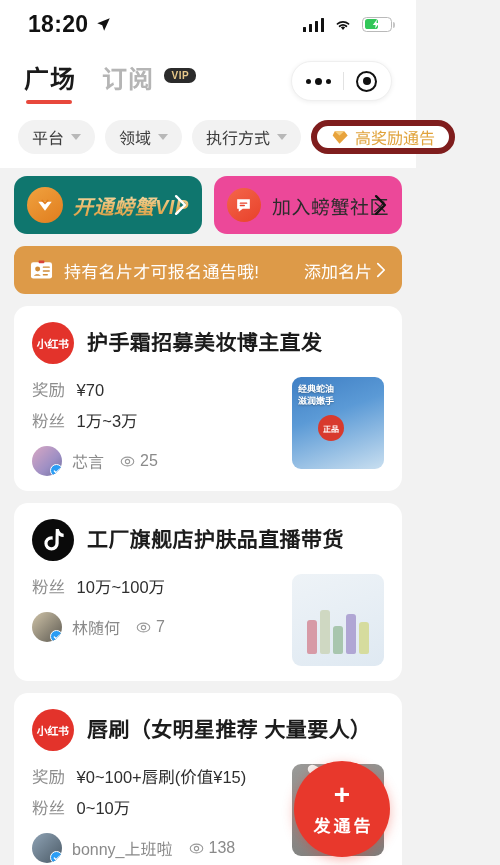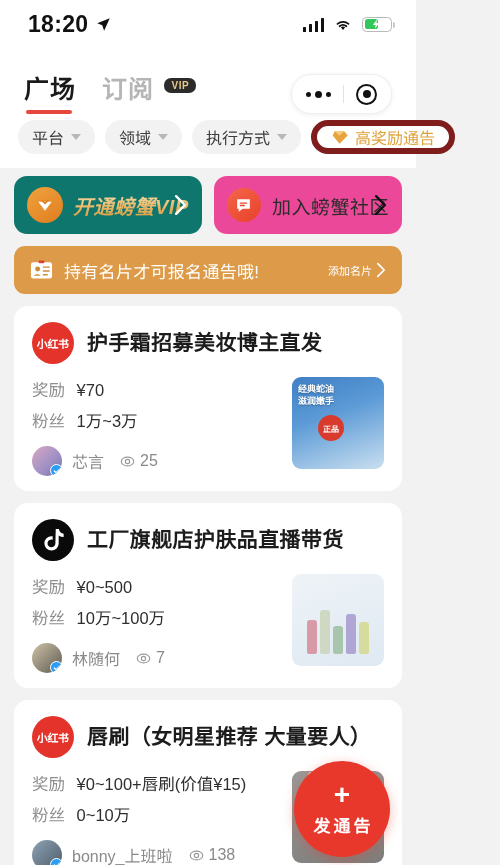--- a/index.html
+++ b/index.html
@@ -29,21 +29,21 @@
     width:30px; height:15px; border:1.6px solid #b9b9b9; border-radius:4.5px;
     position:relative; display:flex; align-items:center; padding:1.6px;
   }
   .batt:after{content:"";position:absolute;right:-4px;top:4.4px;width:2.4px;height:6px;background:#c6c6c6;border-radius:0 2px 2px 0;}
   .batt-fill{width:56%;height:100%;background:#32c759;border-radius:2.6px;}
   .bolt{position:absolute;left:8px;top:50%;transform:translateY(-50%);width:11px;height:12px;color:#fff;}
 
   
   .header {
     background:#fff; height:66px; padding:0 24px;
-    display:flex; align-items:flex-end; justify-content:space-between;
+    display:flex; align-items:center; justify-content:space-between;
   }
   .tabs { display:flex; align-items:flex-end; gap:26px; }
   .tab { position:relative; padding-bottom:9px; cursor:pointer; }
   .tab-label { font-size:25px; color:#b5b5b5; font-weight:700; letter-spacing:1px; }
   .tab.active .tab-label { color:#1a1a1a; }
   .tab.active:after {
     content:""; position:absolute; left:2px; bottom:0;
     width:46px; height:4px; background:#e8483c; border-radius:2px;
   }
   .vip-badge {
@@ -95,21 +95,21 @@
   .bn-comm-text { margin-left:11px; font-size:19px; color:#2c2c2c; white-space:nowrap; letter-spacing:.5px; }
   .bn-chev { position:absolute; right:14px; top:50%; transform:translateY(-50%); }
 
   
   .notice {
     margin:12px 14px 0; height:48px; background:#dd9a48; border-radius:11px;
     display:flex; align-items:center; padding:0 16px; cursor:pointer;
   }
   .card-icon { width:23px;height:20px;flex:0 0 auto; }
   .notice-text { margin-left:11px; font-size:17px; color:#fff; letter-spacing:.3px; }
-  .notice-action { margin-left:auto; font-size:11px; color:#fff; display:flex; align-items:center; gap:4px; }
+  .notice-action { margin-left:auto; font-size:17px; color:#fff; display:flex; align-items:center; gap:4px; }
 
   
   .list { padding:12px 14px 0; display:flex; flex-direction:column; gap:12px; }
   .job {
     background:#fff; border-radius:14px; padding:16px 18px 15px;
     position:relative; cursor:pointer;
   }
   .job-head { display:flex; align-items:center; gap:13px; }
   .plat { width:42px;height:42px;border-radius:50%;flex:0 0 auto;display:flex;align-items:center;justify-content:center;overflow:hidden; }
   .plat-xhs { background:#e3332b; }
@@ -326,24 +326,20 @@
         <span class="plat plat-dy">
           <svg width="22" height="24" viewBox="0 0 24 26">
             <path d="M15 1h3.4a6.6 6.6 0 0 0 5.2 5.3v3.5a9.9 9.9 0 0 1-5.4-1.7v8.6a7.8 7.8 0 1 1-7.8-7.8c.4 0 .8 0 1.2.1v3.6a4.3 4.3 0 1 0 3 4.1z" fill="#fff"></path>
           </svg>
         </span>
         <span class="job-title">工厂旗舰店护肤品直播带货</span>
       </div>
       <div class="job-body">
         <div class="job-meta">
           <div class="meta-row">
-            <span class="lbl">奖励</span>
-            <span>¥0~500</span>
-          </div>
-          <div class="meta-row">
             <span class="lbl">粉丝</span>
             <span>10万~100万</span>
           </div>
           <div class="author">
             <span class="avatar av2">
               <span class="verified">
                 <svg width="8" height="8" viewBox="0 0 12 12">
                     <path d="M2 6l2.6 2.6L10 3.2" stroke="#fff" stroke-width="2" fill="none" stroke-linecap="round" stroke-linejoin="round"></path>
                   </svg>
               </span>

